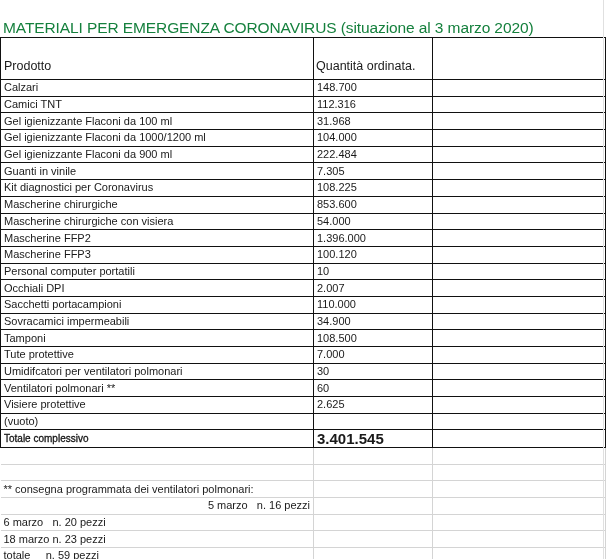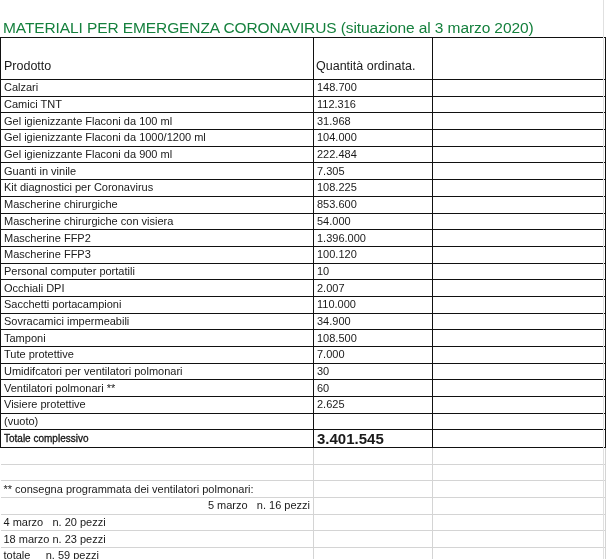--- a/index.html
+++ b/index.html
@@ -160,21 +160,21 @@
           <td class="c1" style="white-space:pre;">** consegna programmata dei ventilatori polmonari:</td>
           <td class="c2"></td>
           <td class="c3"></td>
         </tr>
         <tr class="foot">
           <td class="c1" style="white-space:pre;text-align:right;">5 marzo   n. 16 pezzi</td>
           <td class="c2"></td>
           <td class="c3"></td>
         </tr>
         <tr class="foot">
-          <td class="c1" style="white-space:pre;">4 marzo   n. 20 pezzi</td>
+          <td class="c1" style="white-space:pre;">6 marzo   n. 20 pezzi</td>
           <td class="c2"></td>
           <td class="c3"></td>
         </tr>
         <tr class="foot">
           <td class="c1" style="white-space:pre;">18 marzo n. 23 pezzi</td>
           <td class="c2"></td>
           <td class="c3"></td>
         </tr>
         <tr class="foot">
           <td class="c1" style="white-space:pre;">totale     n. 59 pezzi</td>

